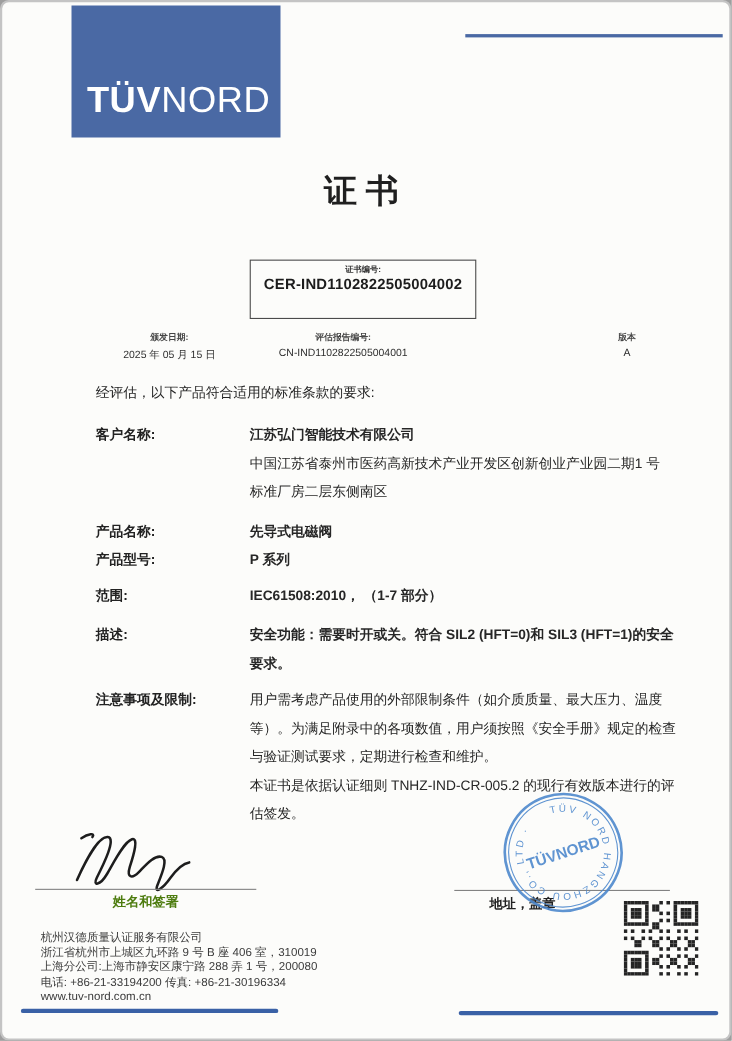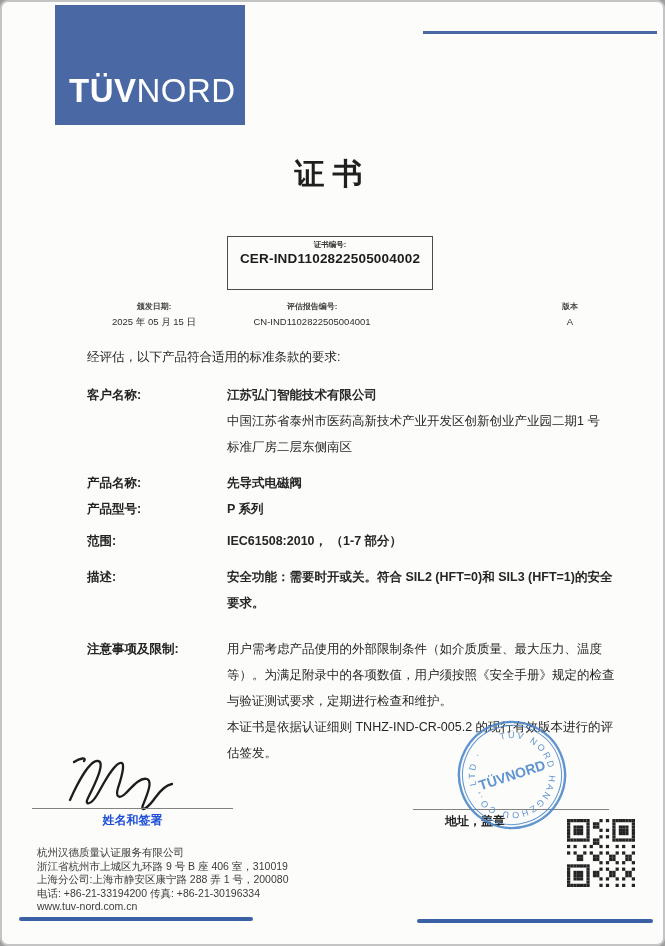--- a/index.html
+++ b/index.html
@@ -2,21 +2,21 @@
 <html><head>
 <meta charset="utf-8">
 <style>
   html,body{margin:0;padding:0;background:#9e9e9e;}
   .page{
     position:relative;width:665px;height:946px;box-sizing:border-box;
     background:#fcfcfa;border:2px solid #c4c4c4;border-radius:8px;overflow:hidden;
     font-family:"Liberation Sans","DejaVu Sans",sans-serif;color:#2b2b2b;
   }
   
-  .logo{position:absolute;left:53px;top:3px;width:190px;height:120px;background:#4a69a4;
+  .logo{position:absolute;left:63px;top:3px;width:190px;height:120px;background:#4a69a4;
         display:flex;align-items:flex-end;padding:0 0 18px 14px;box-sizing:border-box;}
   .logo .t{color:#fff;font-size:33px;font-weight:bold;letter-spacing:.5px;line-height:1;}
   .logo .n{color:#fff;font-size:33px;font-weight:normal;letter-spacing:.5px;line-height:1;}
   .top-rule{position:absolute;left:421px;top:29px;width:234px;height:3px;background:#4a69a4;}
   
   .title{position:absolute;left:0;right:0;top:152px;margin:0;text-align:center;
          font-size:30px;font-weight:bold;letter-spacing:8px;color:#1f1f1f;}
   
   .cert-box{position:absolute;left:225px;top:234px;width:206px;height:54px;
             border:1.3px solid #4b4b4b;box-sizing:border-box;text-align:center;}
@@ -29,26 +29,26 @@
   .meta .col .v{font-size:9.5px;margin-top:4px;color:#2e2e2e;}
   .m0{left:88px;width:128px;} .m1{left:226px;width:168px;} .m2{left:388px;width:128px;} .m3{left:538px;width:60px;}
   
   .statement{position:absolute;left:85px;top:347px;font-size:12.5px;color:#242424;}
   
   .fields{position:absolute;left:85px;top:380px;width:532px;}
   .frow{display:flex;line-height:26px;font-size:12.5px;}
   .frow .flabel{width:140px;flex:0 0 140px;font-weight:bold;color:#222;}
   .frow .fval{flex:1;color:#262626;}
   .b{font-weight:bold;}
-  .mb10{margin-bottom:10px;} .mb6{margin-bottom:6px;} .mb12{margin-bottom:20px;}
+  .mb10{margin-bottom:10px;} .mb6{margin-bottom:6px;} .mb12{margin-bottom:7px;}
   
   .sig-svg{position:absolute;left:58px;top:746px;}
   .sig-line{position:absolute;left:30px;top:806px;width:201px;height:1px;background:#828282;}
   .sig-label{position:absolute;left:30px;top:810px;width:201px;text-align:center;
-             font-size:12px;font-weight:bold;color:#1d4ed8;}
+             font-size:12px;font-weight:bold;color:#4d7c0f;}
   .stamp-line{position:absolute;left:411px;top:807px;width:196px;height:1px;background:#828282;}
   .stamp-label{position:absolute;left:443px;top:811px;font-size:12px;font-weight:bold;color:#222;}
   .stamp{position:absolute;left:453px;top:716px;opacity:.88;}
   .qr{position:absolute;left:565px;top:817px;}
   
   .footer{position:absolute;left:35px;top:844px;font-size:10.5px;line-height:13.5px;color:#3b3b3b;}
   .bar-left{position:absolute;left:17px;top:915px;width:234px;height:4px;background:#3a61a6;border-radius:2px;}
   .bar-right{position:absolute;left:415px;top:917px;width:236px;height:4px;background:#3a61a6;border-radius:2px;}
 </style>
 </head>

